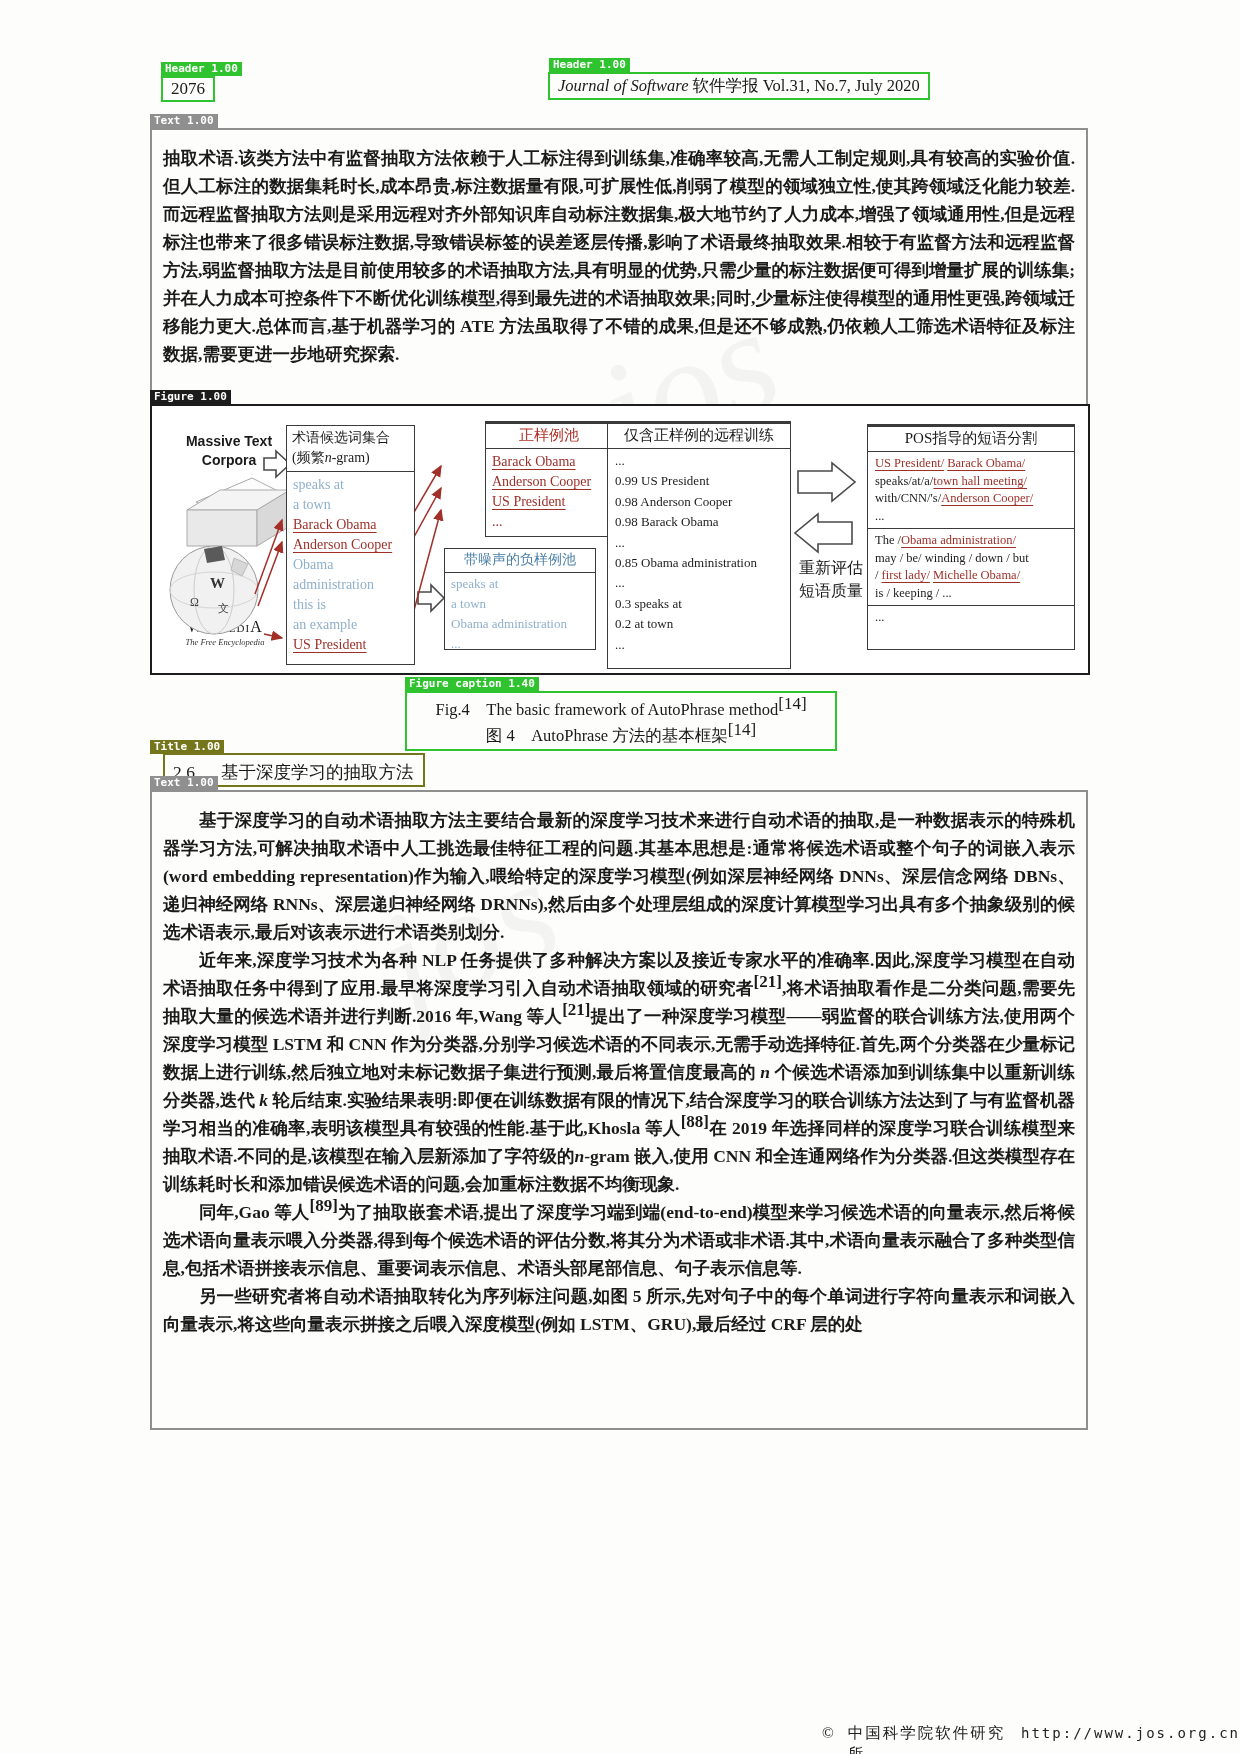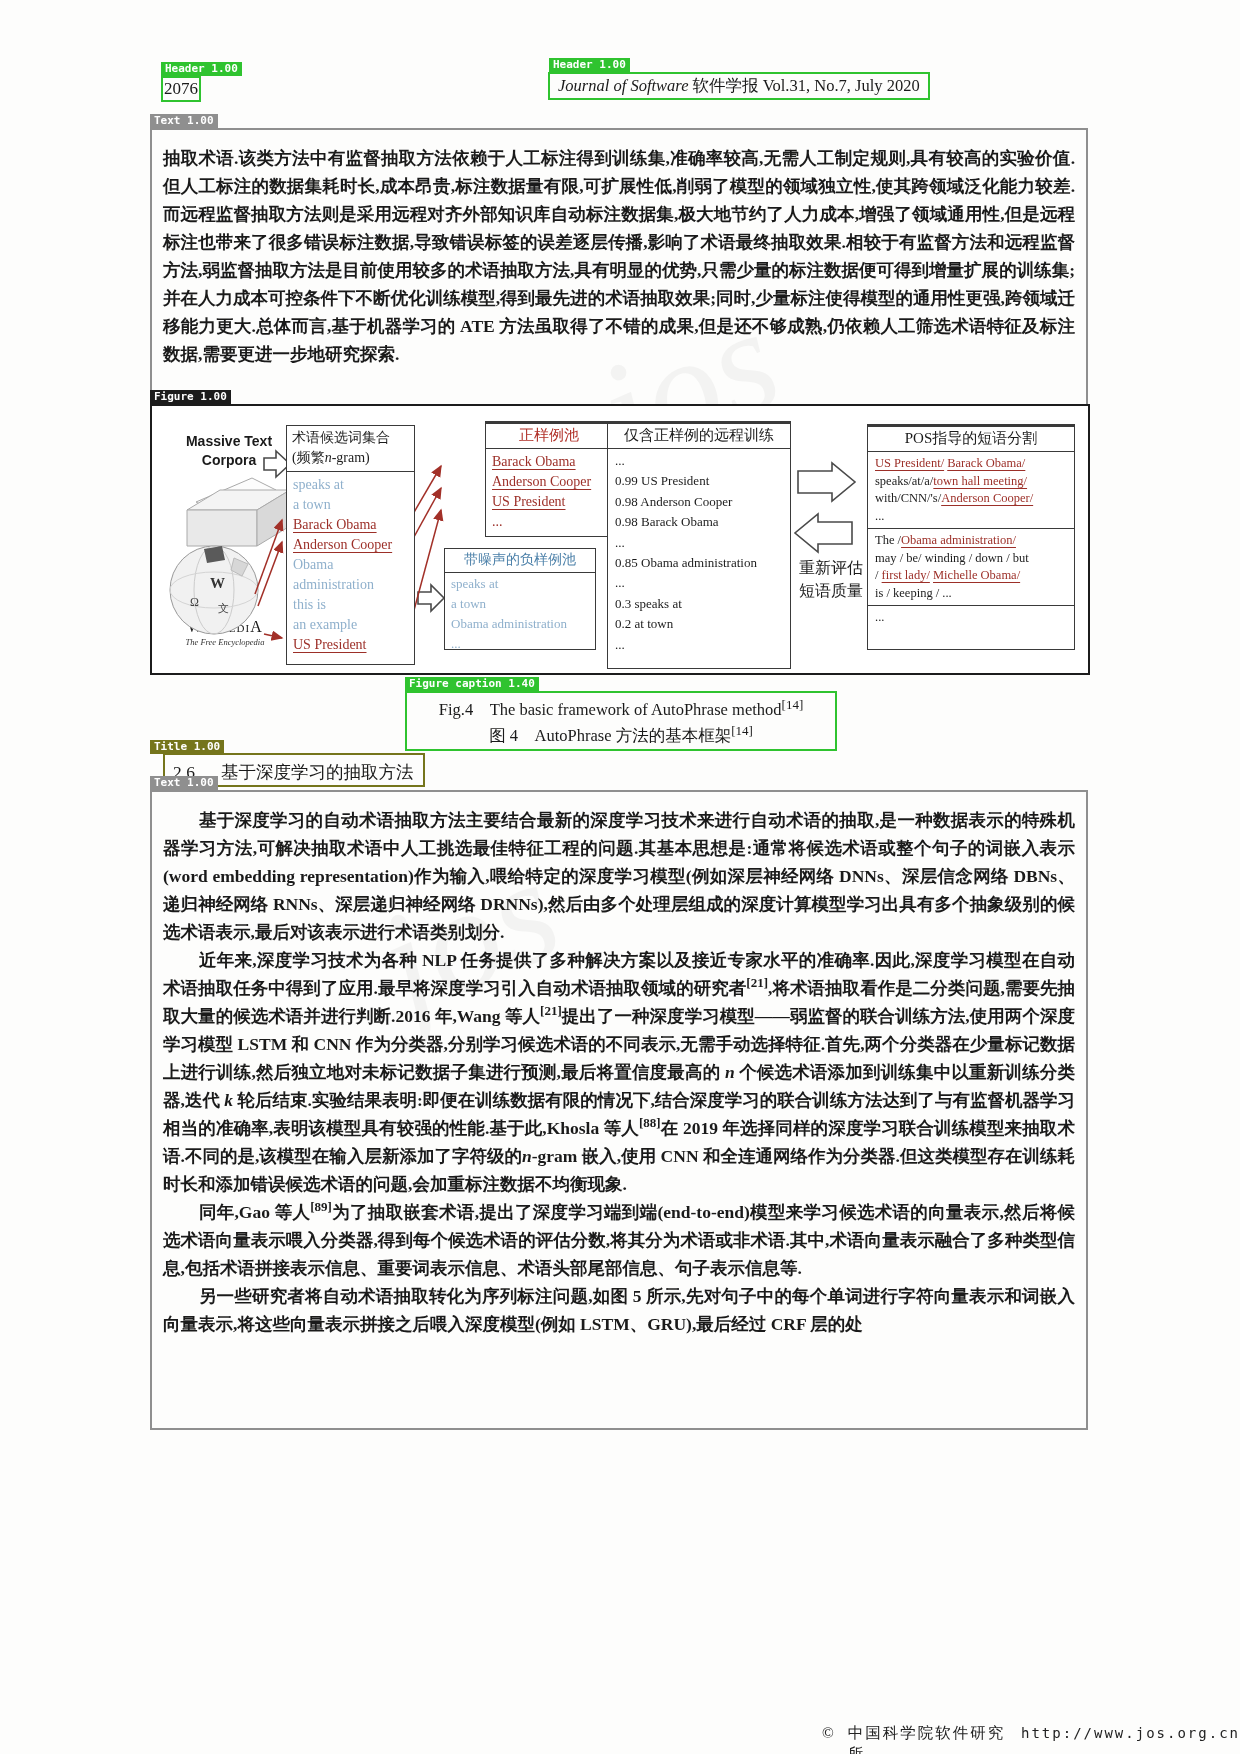--- a/index.html
+++ b/index.html
@@ -9,29 +9,29 @@
   
   .chip{position:absolute;z-index:6;font-family:"DejaVu Sans Mono",monospace;font-weight:bold;
         font-size:11px;line-height:14px;color:#fff;padding:0 4px;white-space:nowrap;}
   .chip.green{background:#2fc32f;} .chip.gray{background:#8f8f8f;}
   .chip.black{background:#1c1c1c;} .chip.olive{background:#75751c;}
   .abox{position:absolute;box-sizing:border-box;z-index:2;}
   .abox.green{border:2px solid #2fc32f;} .abox.gray{border:2px solid #8f8f8f;}
   .abox.black{border:2.5px solid #1c1c1c;} .abox.olive{border:2px solid #75751c;}
 
   
-  .hdr-left{font-size:17px;padding:1px 1px;}
+  .hdr-left{font-size:17px;padding:1px 8px;}
   .hdr-right{font-size:16.5px;padding:1px 8px;white-space:nowrap;}
   .hdr-right .it{font-style:italic;}
 
   
   .body-text{padding:14px 11px;font-size:17.5px;line-height:28px;text-align:justify;text-justify:inter-ideograph;font-weight:bold;}
   .body-text p{margin:0;}
   .body-text.indent p{text-indent:2.05em;}
-  sup{font-size:13px;line-height:0;}
+  sup{font-size:17px;line-height:0;}
 
   
   .fig{background:#fff;}
   .fig .corpora{position:absolute;left:18px;top:26px;width:118px;text-align:center;
        font-family:"Liberation Sans","DejaVu Sans",sans-serif;font-weight:bold;font-size:14px;line-height:19px;}
   .fig .wiki-name{position:absolute;left:6px;top:212px;width:134px;text-align:center;
        font-size:16px;letter-spacing:1px;font-variant:small-caps;font-weight:500;}
   .fig .wiki-tag{position:absolute;left:6px;top:231px;width:134px;text-align:center;
        font-style:italic;font-size:8.5px;color:#333;}
   .fig svg.overlay{position:absolute;left:0;top:0;z-index:1;}

